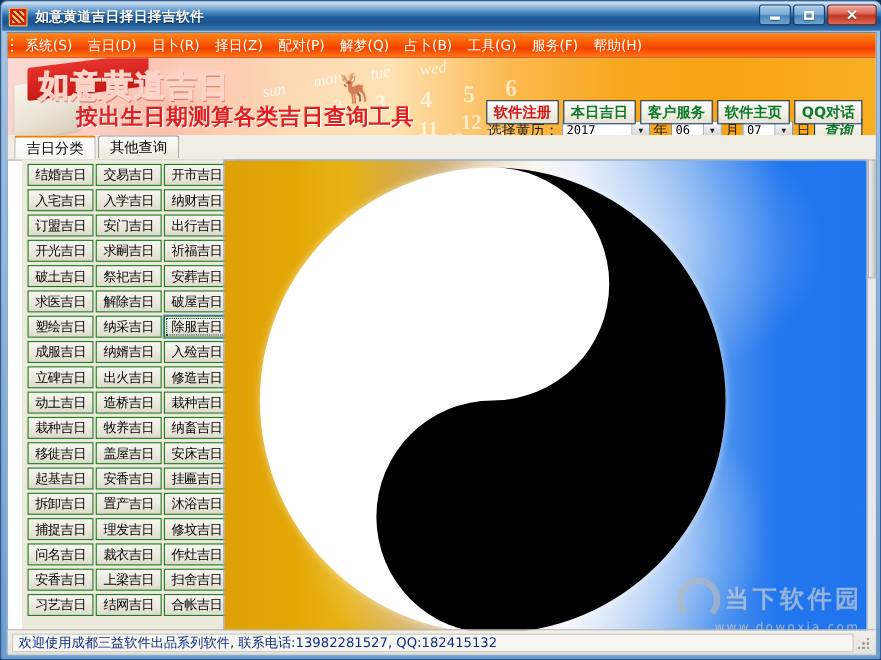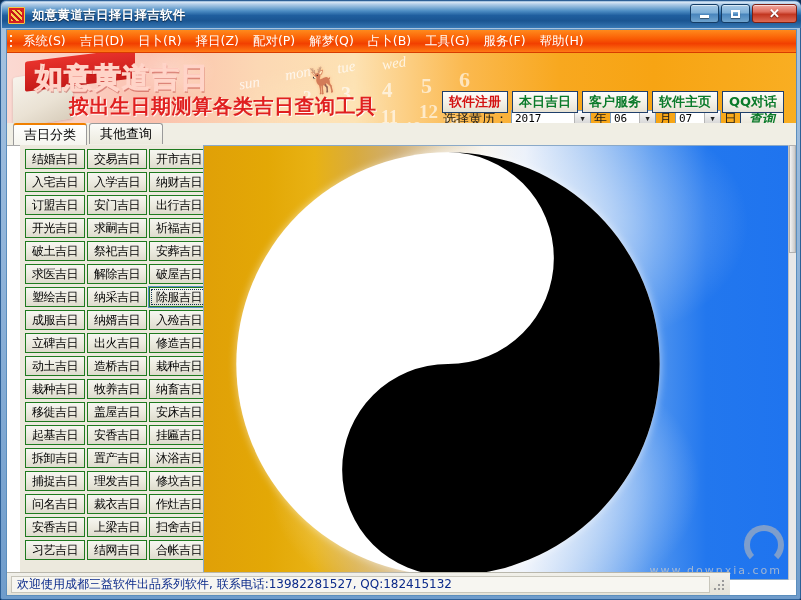--- a/index.html
+++ b/index.html
@@ -467,21 +467,21 @@
     width: 7px; height: 108px;
     background: linear-gradient(to right, #f3f3f3, #c9c9c9);
     border: 1px solid #b0b0b0;
     box-sizing: border-box;
   }
 
   
   #statusbar {
     position: absolute;
     left: 0; bottom: 0;
-    width: 723px; height: 23px;
+    width: 789px; height: 23px;
     background: linear-gradient(to bottom, #f1f0ea, #e4e2d8);
     border-top: 1px solid #b9b7ac;
     box-sizing: border-box;
     display: flex;
     align-items: center;
   }
   #status-cell {
     margin-left: 4px;
     height: 17px;
     flex: 1;
@@ -675,20 +675,21 @@
           <path d="M100,2
                    A98,98 0 0 1 100,198
                    A49,49 0 0 1 100,100
                    A49,49 0 0 0 100,2 Z" fill="#000000"></path>
 
           <circle cx="100" cy="51" r="19" fill="#ffffff"></circle>
           <circle cx="100" cy="149" r="19" fill="#000000"></circle>
         </svg>
         <div id="watermark">
           <div id="wm-ring"></div>
+          <div id="wm-text">当下软件园</div>
         </div>
         <div id="wm-url">www.downxia.com</div>
       </div>
     </div>
 
     <div id="vscroll">
       <div id="vscroll-thumb"></div>
     </div>
 
     <div id="statusbar">

